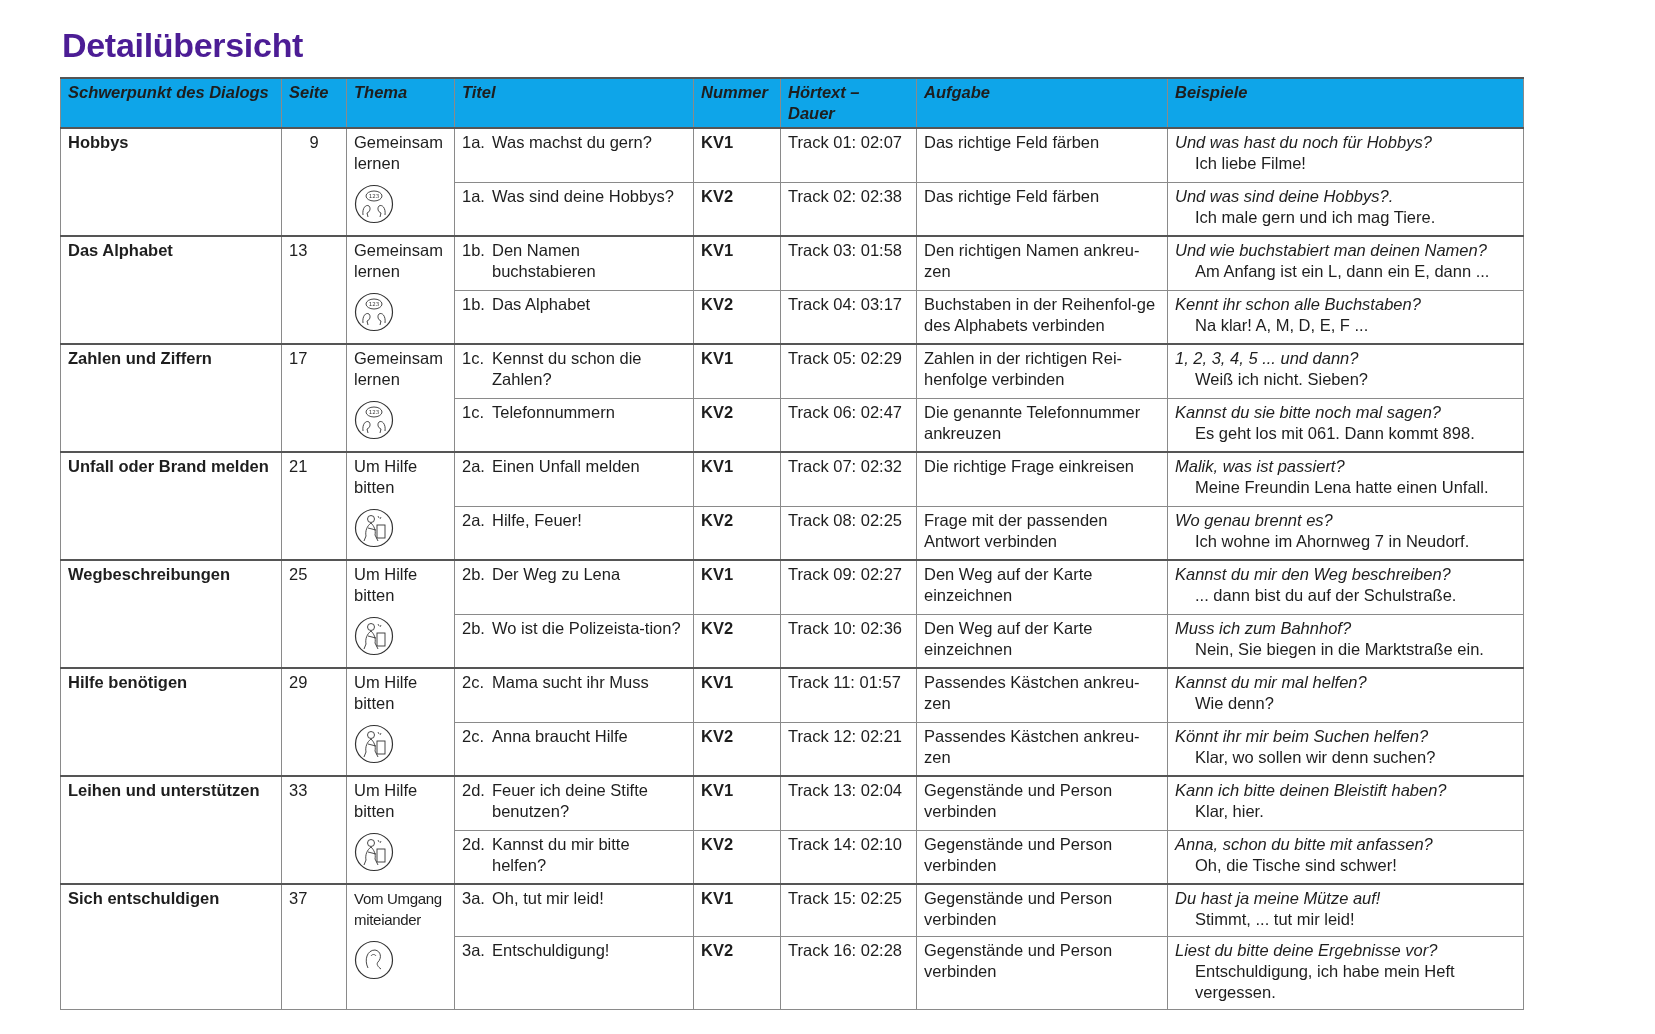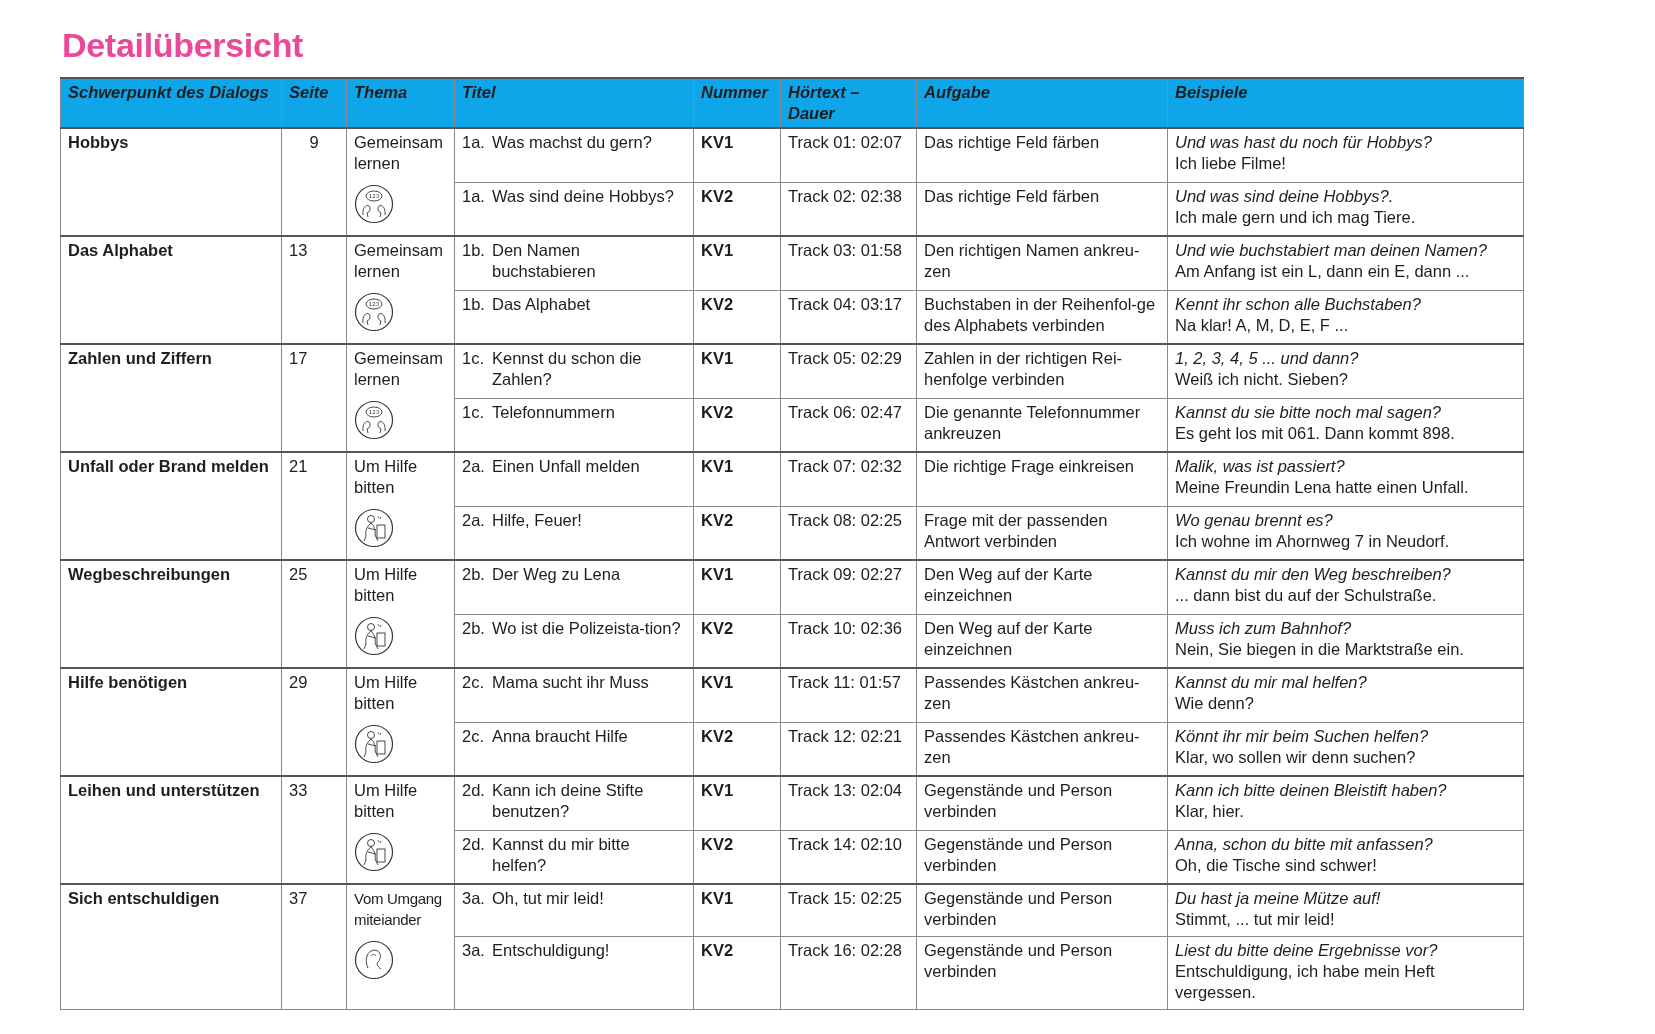--- a/index.html
+++ b/index.html
@@ -2,21 +2,21 @@
 <html><head>
 <meta charset="utf-8">
 <style>
   html, body { margin: 0; padding: 0; background: #ffffff; }
   body {
     width: 1655px; height: 1034px; position: relative; overflow: hidden;
     font-family: "Liberation Sans", "DejaVu Sans", sans-serif; color: #1e1e1e;
   }
   .page-title {
     position: absolute; left: 62px; top: 26px;
-    font-size: 34px; font-weight: bold; letter-spacing: -0.3px; color: #ec4899;
+    font-size: 34px; font-weight: bold; letter-spacing: -0.3px; color: #4c1d95;
   }
   table.detail {
     position: absolute; left: 60px; top: 77px;
     width: 1463px; border-collapse: collapse; table-layout: fixed;
     font-size: 16.5px; line-height: 21px;
   }
   table.detail th, table.detail td {
     border: 1px solid #8a8a8a; vertical-align: top; text-align: left;
     padding: 3px 7px 6px 7px;
   }
@@ -31,21 +31,21 @@
   td.seite { }
   td.seite.center { text-align: center; }
   td.thema { padding-right: 4px; }
   td.thema .small { font-size: 15px; letter-spacing: -0.3px; }
   td.titel { font-weight: normal; }
   .titel-wrap { display: flex; }
   .titel-num { flex: 0 0 30px; }
   .titel-text { flex: 1; }
   td.nummer { font-weight: bold; margin-left: 24px; }
   .bsp-q { font-style: italic; display: block; }
-  .bsp-a { display: block; }
+  .bsp-a { display: block; margin-left: 20px; }
   .thema-icon { margin-top: 10px; width: 40px; height: 40px; }
   .sub-row td { height: 41px; }
   col.c1 { width: 221px; } col.c2 { width: 65px; } col.c3 { width: 108px; }
   col.c4 { width: 239px; } col.c5 { width: 87px; } col.c6 { width: 136px; }
   col.c7 { width: 251px; } col.c8 { width: 356px; }
 </style>
 </head>
 <body>
 
 <div class="page-title">Detailübersicht</div>
@@ -349,21 +349,21 @@
     <circle cx="17" cy="11" r="3.5" fill="none" stroke="#333" stroke-width="0.9"></circle>
     <path d="M17 15 C13 18, 11 23, 12 28 L10 33 M17 15 C20 18, 22 22, 21 27 L24 33 M14 20 L22 22" fill="none" stroke="#333" stroke-width="0.9"></path>
     <rect x="23" y="17" width="8" height="13" fill="none" stroke="#333" stroke-width="0.9"></rect>
     <path d="M24 8 L25 10 M27 9 L26 11" stroke="#333" stroke-width="0.8"></path>
   </svg>
 </div>
         </td>
         <td class="titel">
           <div class="titel-wrap">
             <span class="titel-num">2d.</span>
-            <span class="titel-text">Kann ich deine Stifte benutzen?</span>
+            <span class="titel-text">Feuer ich deine Stifte benutzen?</span>
           </div>
         </td>
         <td class="nummer">KV1</td>
         <td class="track">Track 13: 02:04</td>
         <td class="aufgabe">Gegenstände und Person verbinden</td>
         <td class="beispiele">
           <span class="bsp-q">Kann ich bitte deinen Bleistift haben?</span>
           <span class="bsp-a">Klar, hier.</span>
         </td>
       </tr>

